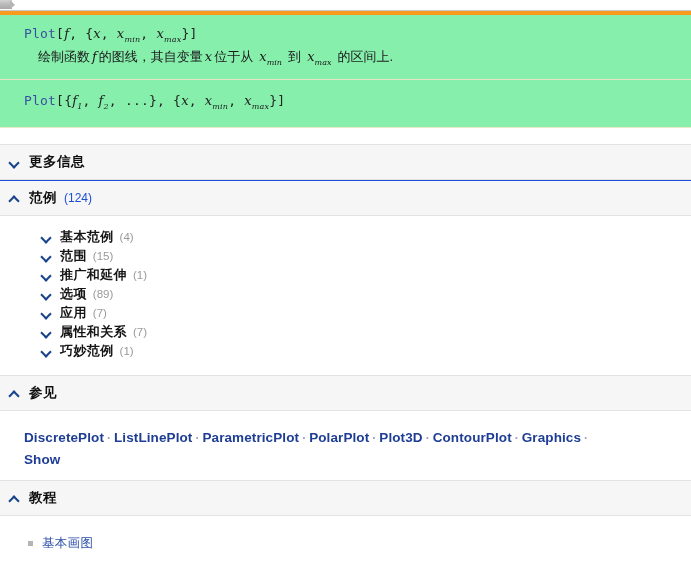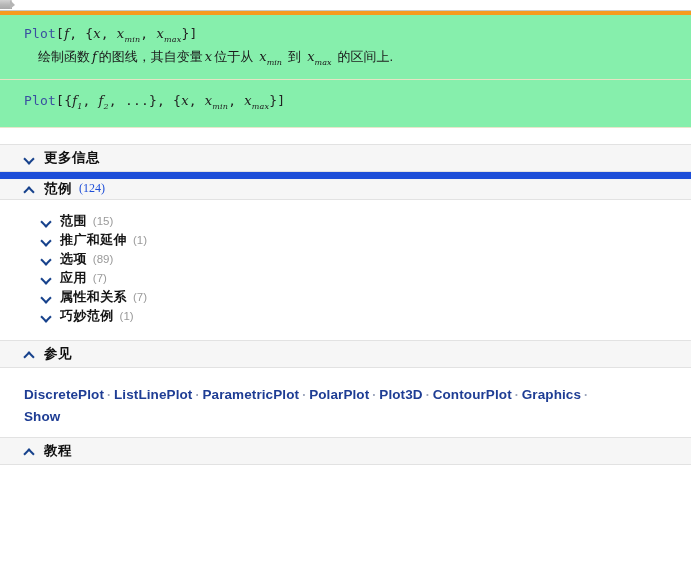--- a/index.html
+++ b/index.html
@@ -91,26 +91,25 @@
   }
   .usage-desc .var sub { font-size: 8px; }
 
   .white-gap { height: 16px; background: #ffffff; }
 
   
   .section-head {
     background: #f6f6f6;
     border-top: 1px solid #e2e2e2;
     border-bottom: 1px solid #e2e2e2;
-    height: 28px;
+    height: 36px;
     display: flex;
     align-items: center;
-    padding-left: 24px;
+    padding-left: 9px;
     box-sizing: border-box;
-    font-family: Liberation Serif, serif;
   }
   .section-head + .section-head { border-top: none; }
   .chev {
     width: 12px;
     height: 12px;
     margin-right: 8px;
     display: inline-block;
     position: relative;
     flex: 0 0 auto;
   }
@@ -242,27 +241,32 @@
 </div>
 
 <div class="white-gap"></div>
 
 <div class="section-head">
   <span class="chev down"></span>
   <span class="section-title">更多信息</span>
   <span class="section-count"></span>
 </div>
 
-<div class="section-head" style="border-top:7px solid #1d4ed8;">
+<div class="section-head" style="border-top:1px solid #1d4ed8;">
   <span class="chev up"></span>
   <span class="section-title">范例</span>
   <span class="section-count">(124)</span>
 </div>
 
 <div class="sub-list">
+  <div class="sub-item">
+    <span class="chev down"></span>
+    <span class="sub-label">基本范例</span>
+    <span class="sub-count">(4)</span>
+  </div>
   <div class="sub-item">
     <span class="chev down"></span>
     <span class="sub-label">范围</span>
     <span class="sub-count">(15)</span>
   </div>
   <div class="sub-item">
     <span class="chev down"></span>
     <span class="sub-label">推广和延伸</span>
     <span class="sub-count">(1)</span>
   </div>
@@ -296,13 +300,17 @@
 
 <div class="seealso-body"><a href="#">DiscretePlot</a><span class="sep">·</span><a href="#">ListLinePlot</a><span class="sep">·</span><a href="#">ParametricPlot</a><span class="sep">·</span><a href="#">PolarPlot</a><span class="sep">·</span><a href="#">Plot3D</a><span class="sep">·</span><a href="#">ContourPlot</a><span class="sep">·</span><a href="#">Graphics</a><span class="sep">·</span><br><a href="#">Show</a></div>
 
 <div class="section-head">
   <span class="chev up"></span>
   <span class="section-title">教程</span>
   <span class="section-count"></span>
 </div>
 
 <div class="tut-body">
+  <div class="tut-item">
+    <span class="bullet"></span>
+    <a href="#">基本画图</a>
+  </div>
 </div>
 
 </body></html>

